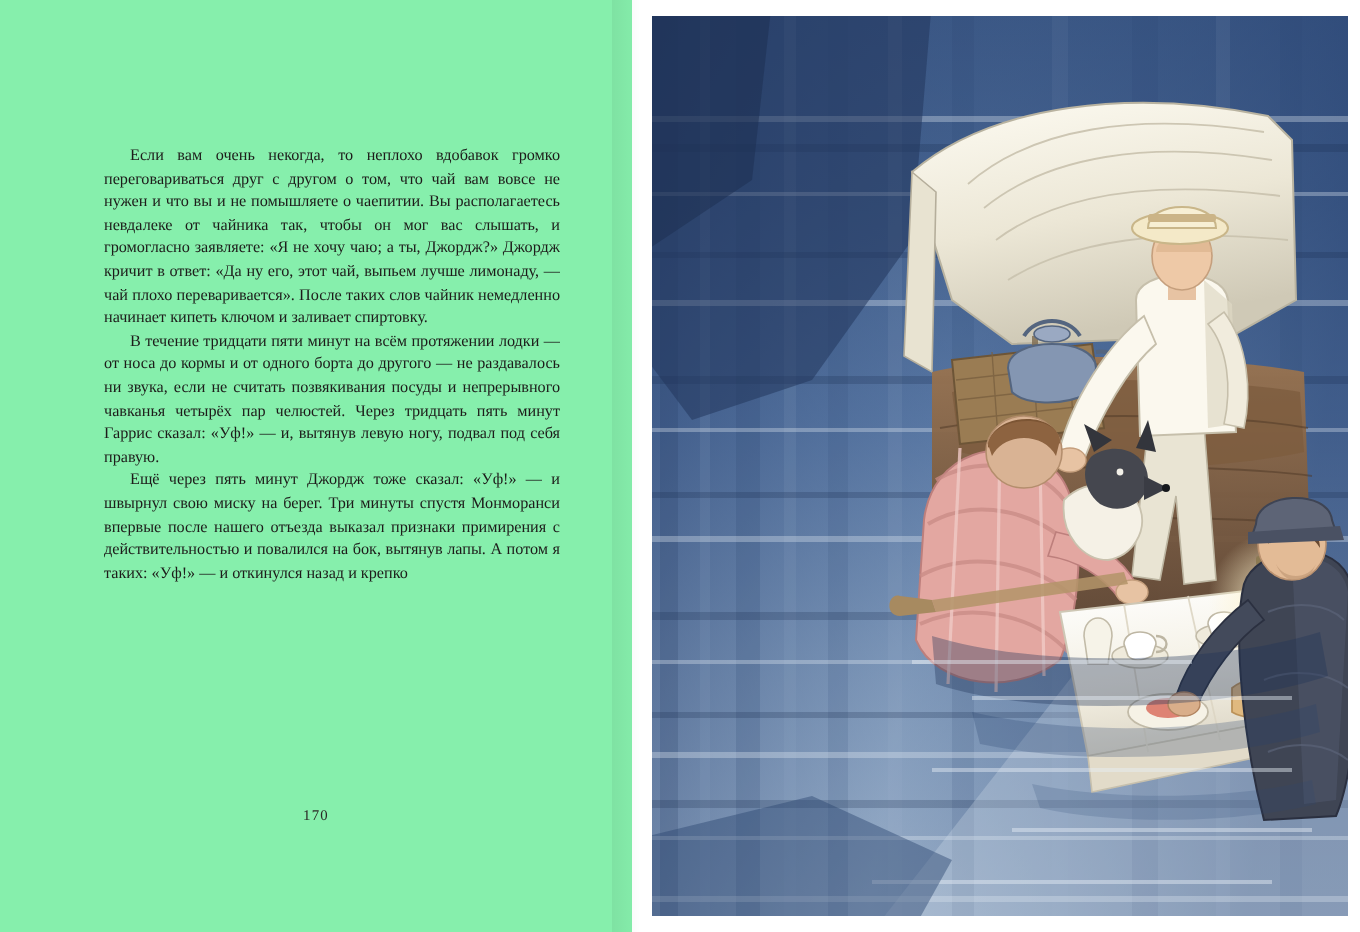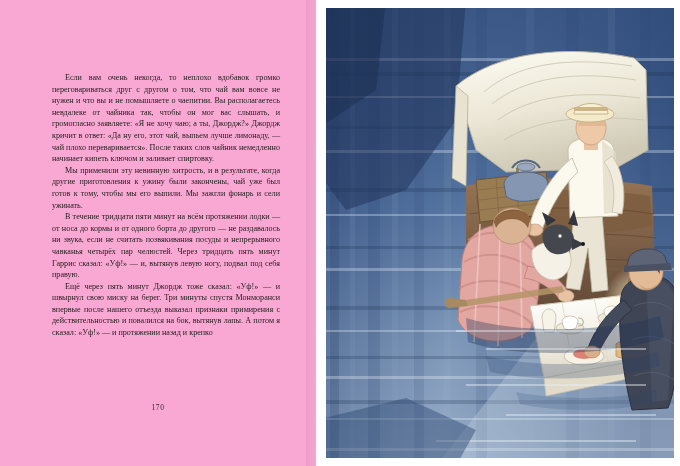--- a/index.html
+++ b/index.html
@@ -19,21 +19,21 @@
     height: 466px;
     background: #fdfdfb;
     display: flex;
   }
 
   
   .page-left {
     position: relative;
     width: 316px;
     height: 466px;
-    background: #f9a8d4;
+    background: #86efac;
     box-sizing: border-box;
     padding: 72px 36px 12px 52px;
   }
   .page-left .textblock {
     font-family: "Liberation Serif", serif;
     font-size: 8.1px;
     line-height: 11.6px;
     color: #1d1c1a;
     text-align: justify;
     text-justify: inter-word;
@@ -94,23 +94,22 @@
   }
 </style>
 </head>
 <body>
 
 <div class="spread">
 
   <div class="page-left">
     <div class="textblock">
       <p class="first">Если вам очень некогда, то неплохо вдобавок громко переговариваться друг с другом о том, что чай вам вовсе не нужен и что вы и не помышляете о чаепитии. Вы располагаетесь невдалеке от чайника так, чтобы он мог вас слышать, и громогласно заявляете: «Я не хочу чаю; а ты, Джордж?» Джордж кричит в ответ: «Да ну его, этот чай, выпьем лучше лимонаду, — чай плохо переваривается». После таких слов чайник немедленно начинает кипеть ключом и заливает спиртовку.</p>
-      <p>Мы применили эту невинную хитрость, и в результате, когда другие приготовления к ужину были закончены, чай уже был готов к тому, чтобы мы его выпили. Мы зажгли фонарь и сели ужинать.</p>
       <p>В течение тридцати пяти минут на всём протяжении лодки — от носа до кормы и от одного борта до другого — не раздавалось ни звука, если не считать позвякивания посуды и непрерывного чавканья четырёх пар челюстей. Через тридцать пять минут Гаррис сказал: «Уф!» — и, вытянув левую ногу, подвал под себя правую.</p>
-      <p>Ещё через пять минут Джордж тоже сказал: «Уф!» — и швырнул свою миску на берег. Три минуты спустя Монморанси впервые после нашего отъезда выказал признаки примирения с действительностью и повалился на бок, вытянув лапы. А потом я сказал: «Уф!» — и протяжении назад и крепко</p>
+      <p>Ещё через пять минут Джордж тоже сказал: «Уф!» — и швырнул свою миску на берег. Три минуты спустя Монморанси впервые после нашего отъезда выказал признаки примирения с действительностью и повалился на бок, вытянув лапы. А потом я таких: «Уф!» — и откинулся назад и крепко</p>
     </div>
     <div class="folio">170</div>
   </div>
 
   <div class="page-right">
 
     <svg class="illo" viewBox="0 0 364 466" preserveAspectRatio="none">
       <defs>
         <linearGradient id="waterGrad" x1="0" y1="0" x2="0" y2="1">
           <stop offset="0" stop-color="#2f4a78"></stop>

